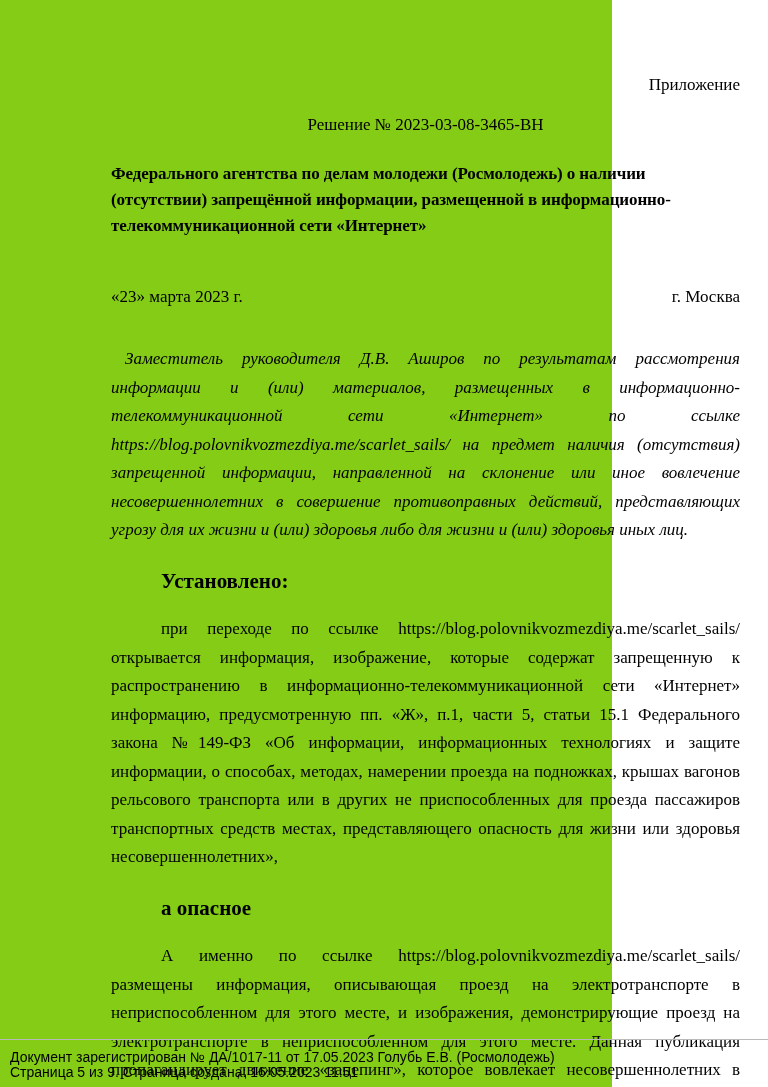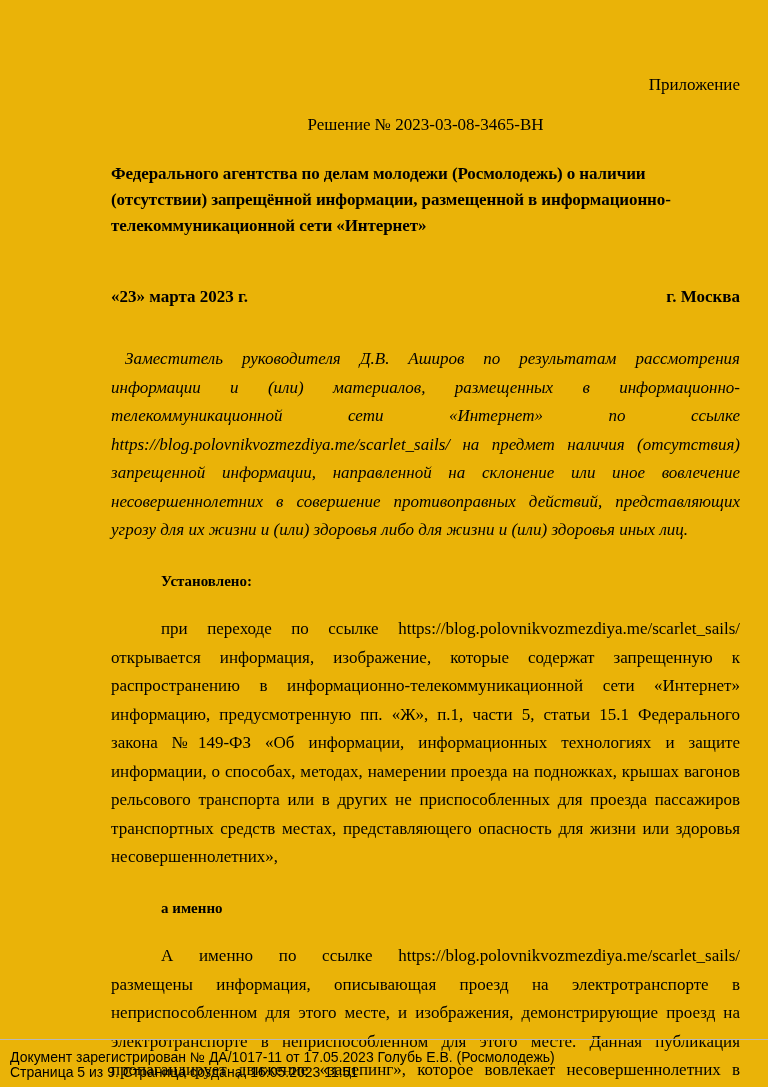--- a/index.html
+++ b/index.html
@@ -14,23 +14,23 @@
     position: relative;
     font-family: "Liberation Serif", "DejaVu Serif", serif;
     color: #000000;
     overflow: hidden;
   }
 
   .page {
     position: absolute;
     left: 0;
     top: 0;
-    width: 768px;
+    width: 612px;
     height: 1087px;
-    background: #eab308;
+    background: #84cc16;
   }
 
   .content {
     position: absolute;
     left: 111px;
     top: 0;
     width: 629px;
   }
 
   
@@ -60,21 +60,20 @@
   }
 
   
   .place-row {
     display: flex;
     justify-content: space-between;
     align-items: flex-start;
     font-size: 17px;
     line-height: 20px;
     margin-top: 48px;
-    font-weight: bold;
   }
 
   
   .para {
     font-size: 17px;
     line-height: 28.5px;
     text-align: justify;
     text-justify: inter-word;
     margin: 0;
   }
@@ -82,21 +81,21 @@
     margin-top: 38px;
     text-indent: 14px;
     font-style: italic;
   }
   .para.indent {
     text-indent: 50px;
     margin-top: 20px;
   }
 
   .heading {
-    font-size: 15px;
+    font-size: 21px;
     line-height: 28.5px;
     font-weight: bold;
     text-indent: 50px;
     margin: 0;
     margin-top: 22px;
   }
 
   
   .footer-stamp {
     position: absolute;
@@ -141,21 +140,21 @@
       <span>г. Москва</span>
     </div>
 
     <p class="para first"> Заместитель руководителя Д.В. Аширов по результатам рассмотрения информации и (или) материалов, размещенных в информационно-телекоммуникационной сети «Интернет» по ссылке https://blog.polovnikvozmezdiya.me/scarlet_sails/ на предмет наличия (отсутствия) запрещенной информации, направленной на склонение или иное вовлечение несовершеннолетних в совершение противоправных действий, представляющих угрозу для их жизни и (или) здоровья либо для жизни и (или) здоровья иных лиц.</p>
 
     <p class="heading">Установлено:</p>
 
 
     <p class="para indent">при переходе по ссылке https://blog.polovnikvozmezdiya.me/scarlet_sails/ открывается информация, изображение, которые содержат запрещенную к распространению в информационно-телекоммуникационной сети «Интернет» информацию, предусмотренную пп. «Ж», п.1, части 5, статьи 15.1 Федерального закона №149-ФЗ «Об информации, информационных технологиях и защите информации, о способах, методах, намерении проезда на подножках, крышах вагонов рельсового транспорта или в других не приспособленных для проезда пассажиров транспортных средств местах, представляющего опасность для жизни или здоровья несовершеннолетних»,</p>
 
-    <p class="heading">а именно</p>
+    <p class="heading">а опасное</p>
 
     <p class="para indent">А именно по ссылке https://blog.polovnikvozmezdiya.me/scarlet_sails/ размещены информация, описывающая проезд на электротранспорте в неприспособленном для этого месте, и изображения, демонстрирующие проезд на электротранспорте в неприспособленном для этого месте. Данная публикация пропагандирует движение «зацепинг», которое вовлекает несовершеннолетних в опасное занятие, представляющее угрозу для их здоровья и жизни.</p>
 
   </div>
 
   <div class="footer-rule"></div>
 
   <div class="footer-stamp">
     <span class="fline">Документ зарегистрирован № ДА/1017-11 от 17.05.2023 Голубь Е.В. (Росмолодежь)</span>
     <span class="fline">Страница 5 из 9. Страница создана: 16.05.2023 11:51</span>

